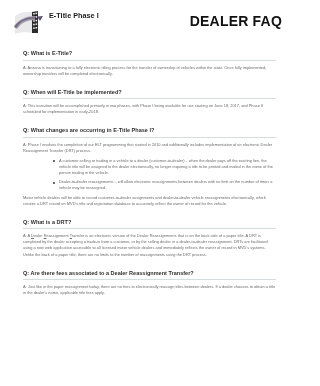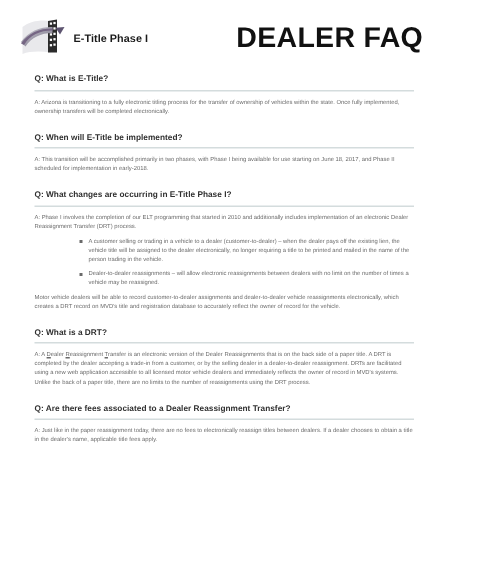--- a/index.html
+++ b/index.html
@@ -13,21 +13,21 @@
   .page{
     position:relative;
     width:298px;height:386px;
     background:#fff;
     box-sizing:border-box;
   }
 
   
   .header{
     display:flex;
-    align-items:center;
+    align-items:flex-start;
     padding:9px 12px 0 13px;
     height:40px;
     box-sizing:border-box;
   }
   .logo{
     width:31px;height:27px;
     flex:0 0 31px;
     position:relative;
     margin-top:1px;
   }
@@ -41,21 +41,21 @@
   .header-line1,.header-line2{
     font-size:7.2px;
     font-weight:bold;
     color:#1a1a1a;
     line-height:9.2px;
     letter-spacing:0.05px;
     white-space:nowrap;
   }
   .faq-title{
     margin-left:auto;
-    font-size:19px;
+    font-size:14px;
     font-weight:bold;
     color:#111111;
     letter-spacing:0.2px;
     line-height:21px;
     padding-top:2px;
     padding-right:4px;
     white-space:nowrap;
   }
 
   

